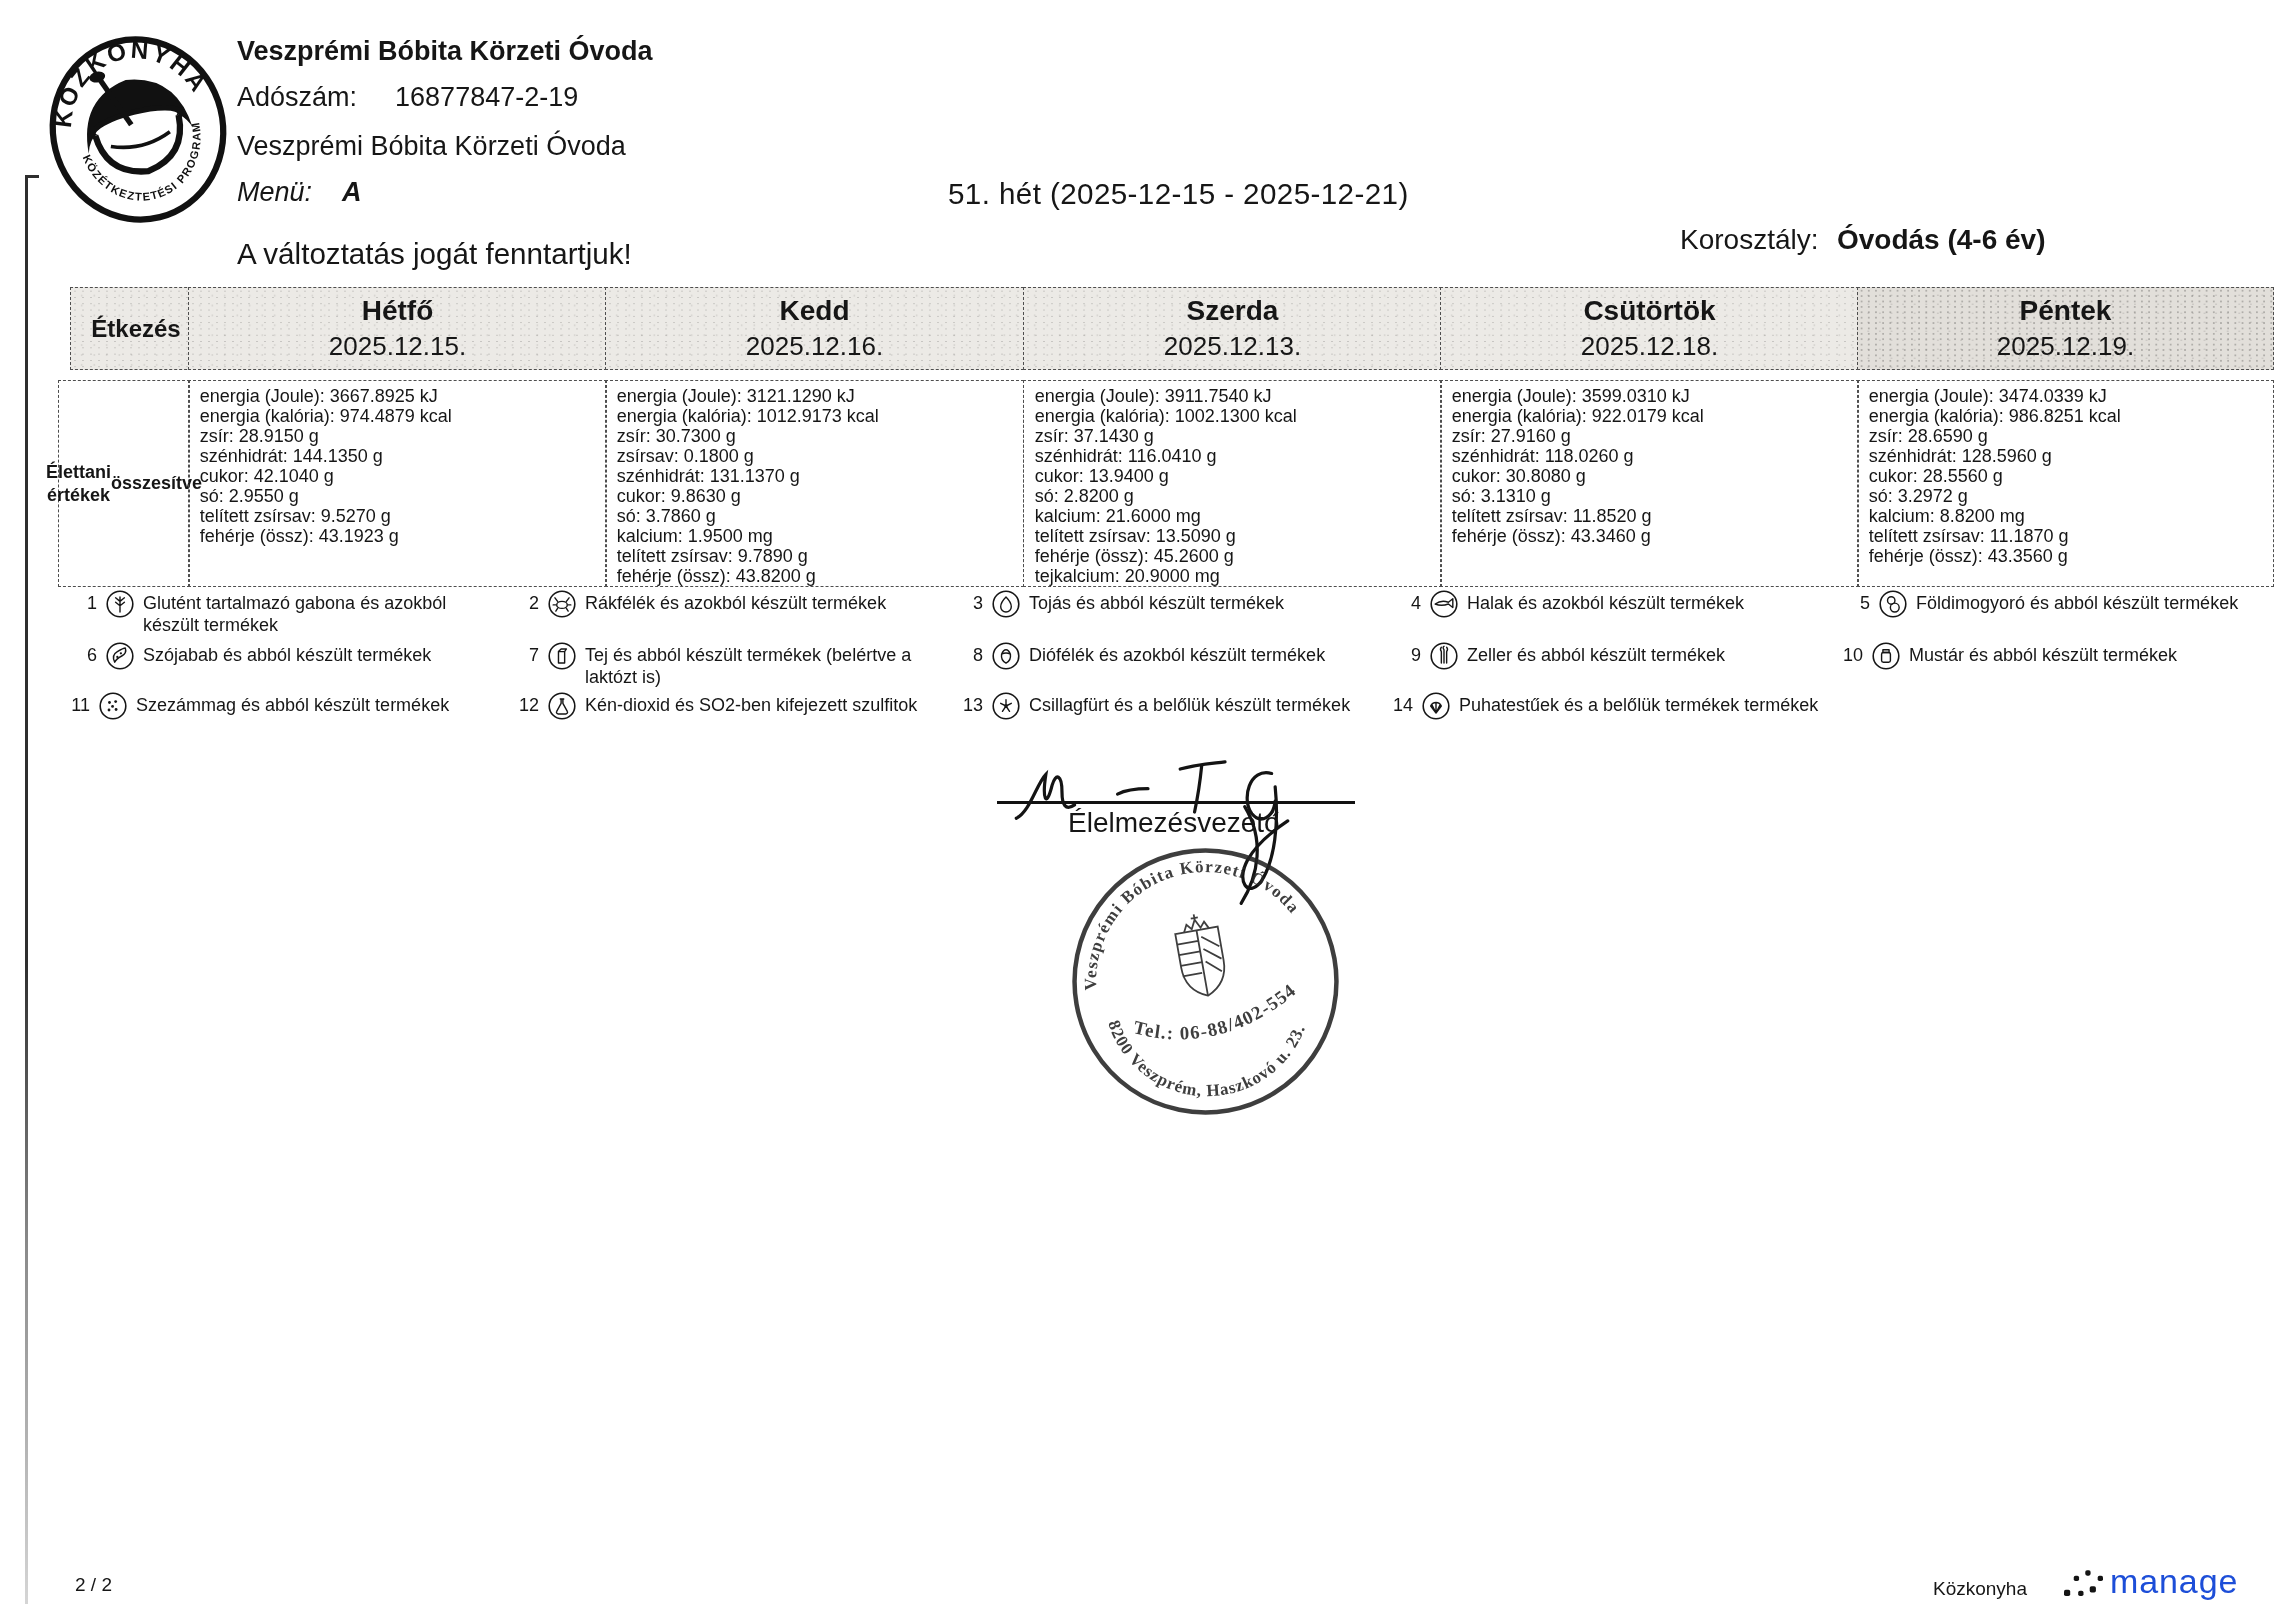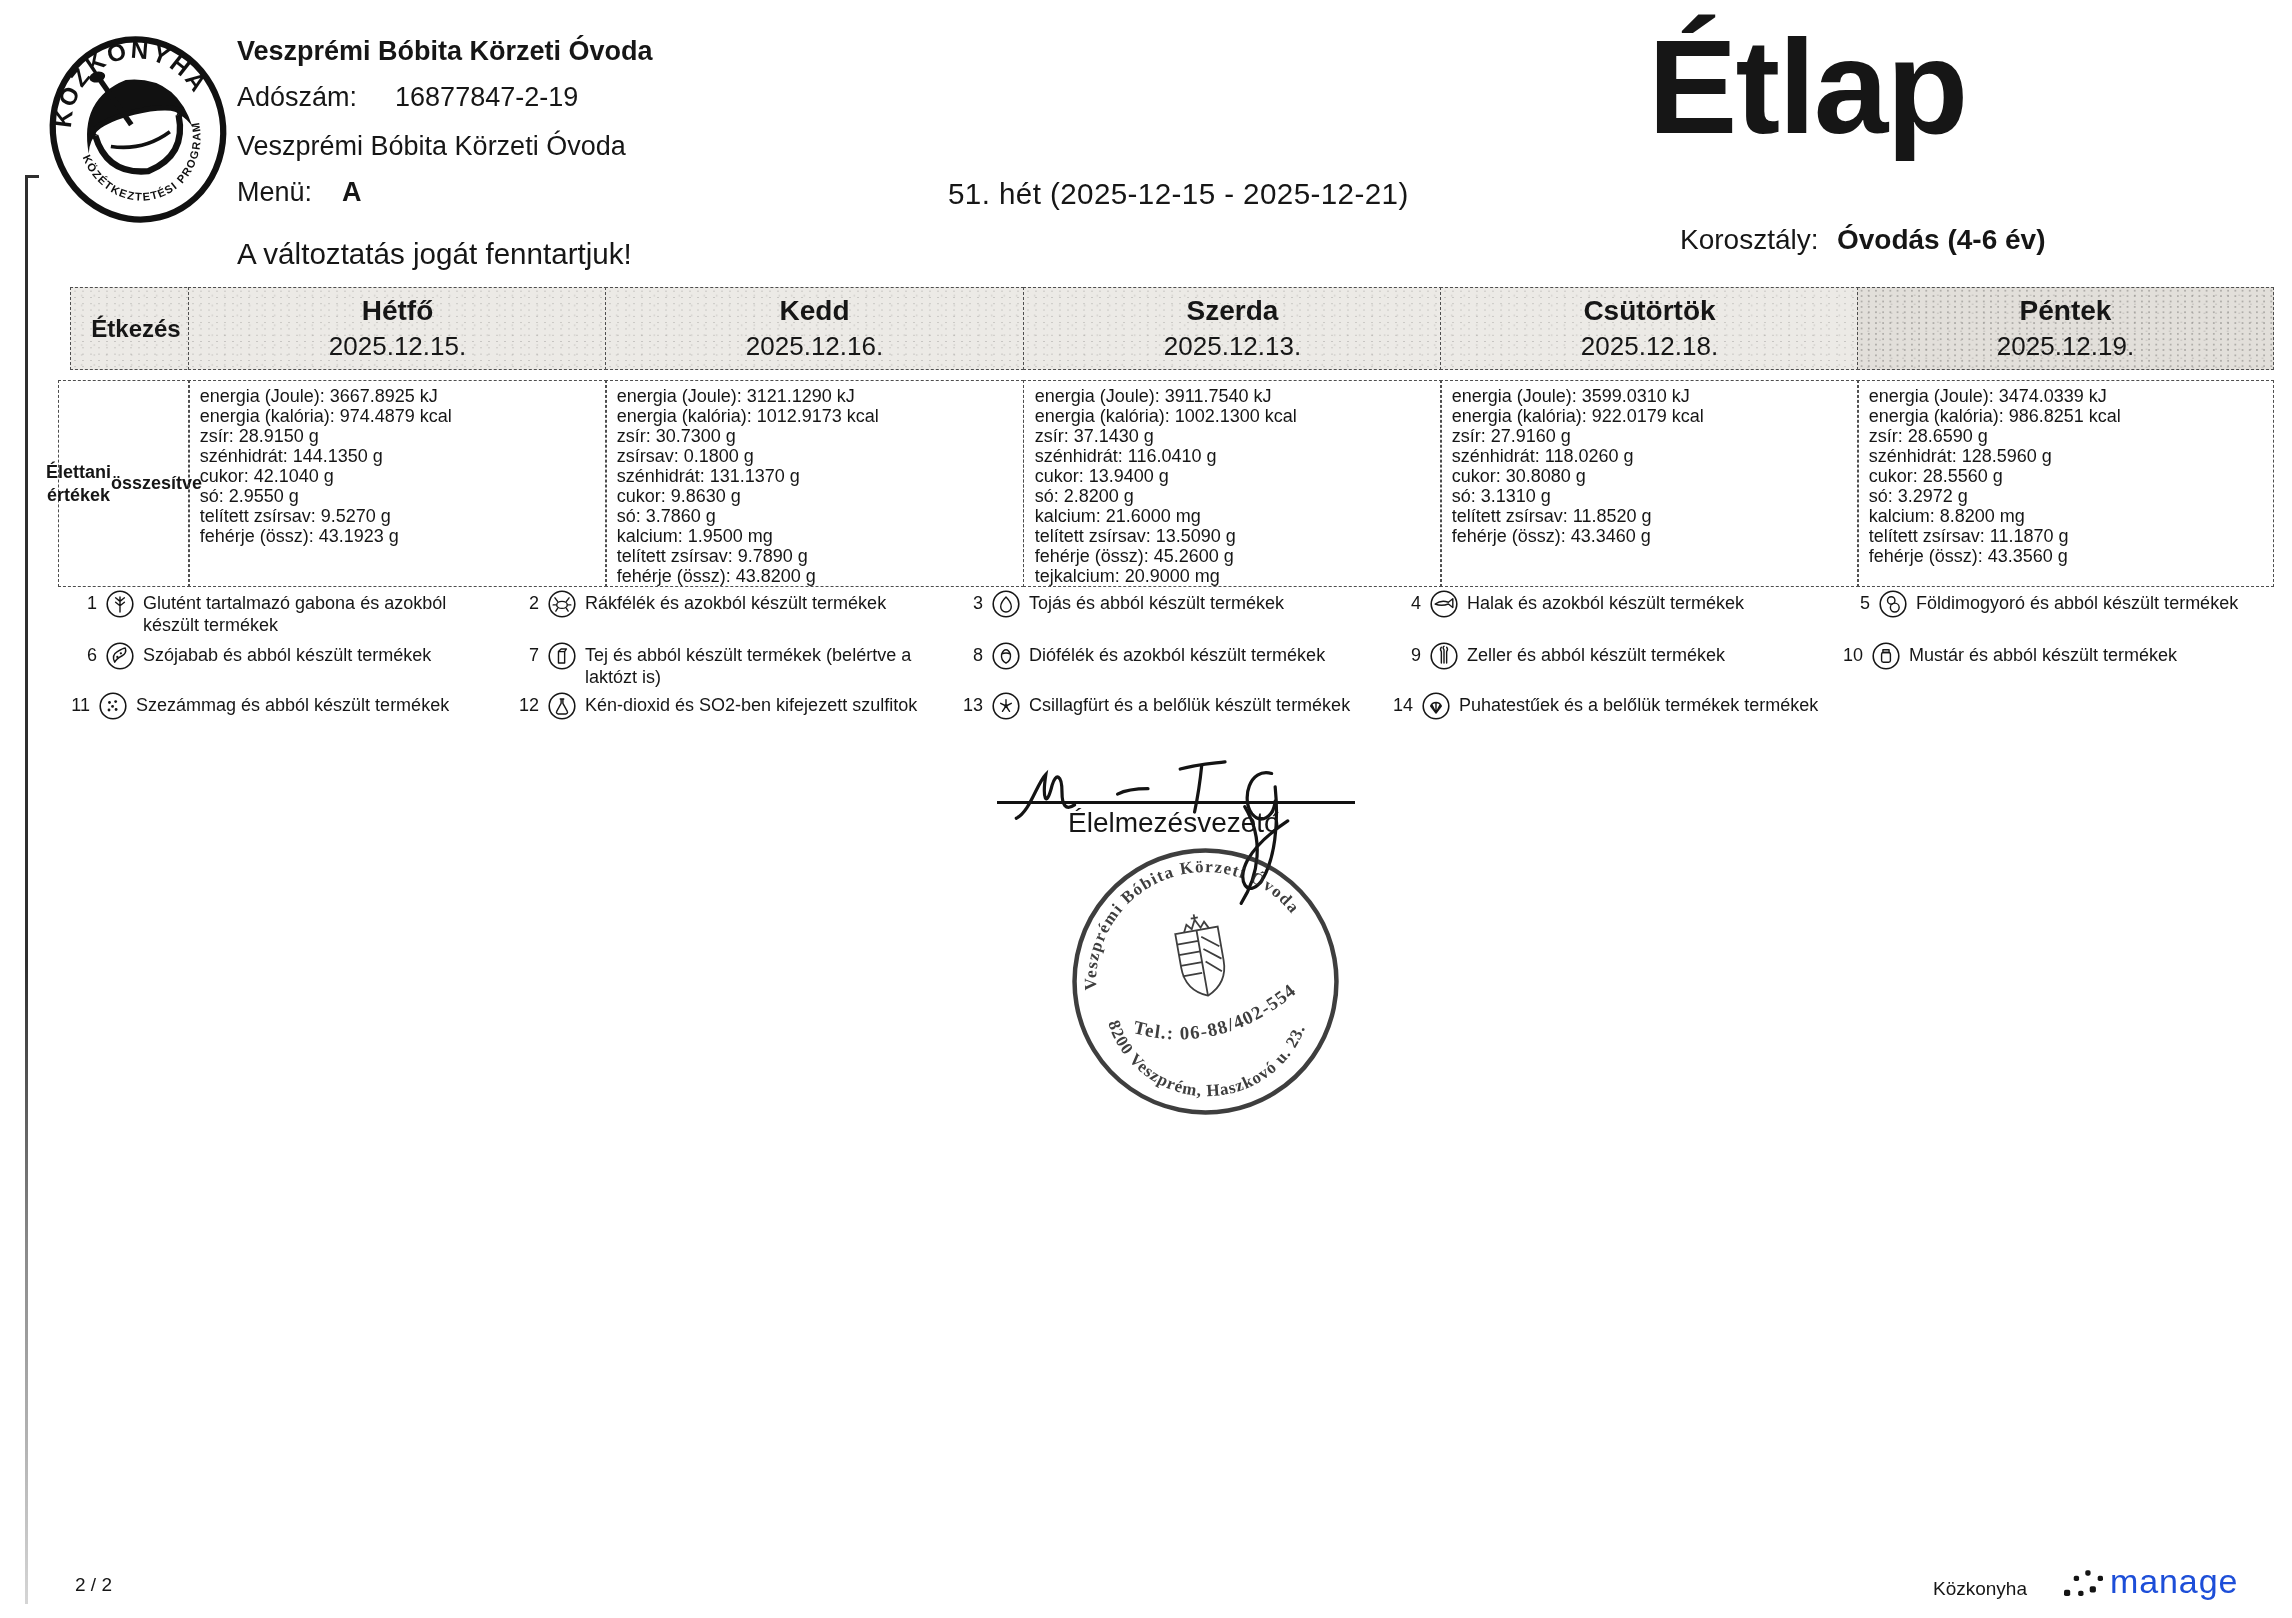--- a/index.html
+++ b/index.html
@@ -83,28 +83,27 @@
         <path d="M70 120 q34 14 68 0" stroke="#111" stroke-width="4" fill="none"></path>
       </g>
     </g>
   </svg>
 
   <div class="abs org-bold" style="left:237px;top:36px;">Veszprémi Bóbita Körzeti Óvoda</div>
   <div class="abs org-line" style="left:237px;top:82px;">
     <span>Adószám:</span><span class="lbl-gap"></span><span>16877847-2-19</span>
   </div>
   <div class="abs org-line" style="left:237px;top:131px;">Veszprémi Bóbita Körzeti Óvoda</div>
-  <div class="abs org-line" style="left:237px;top:177px;">
+  <div class="abs org-line" style="left:237px;top:177px;font-style:italic;">
     <span>Menü:</span><span class="lbl-gap" style="width:30px;"></span><span class="b">A</span>
   </div>
   <div class="abs disclaimer" style="left:237px;top:237px;">A változtatás jogát fenntartjuk!</div>
 
   <div class="abs week" style="left:948px;top:177px;">51. hét (2025-12-15 - 2025-12-21)</div>
 
-  <div class="abs etlap" style="left:1648px;top:19.7px;">Étlap</div>
   <div class="abs koro" style="left:1680px;top:224px;">
     <span>Korosztály:</span>
     <span class="b" style="margin-left:10.7px;">Óvodás (4-6 év)</span>
   </div>
 
   <div class="cell th" style="left:70px;top:287px;width:132px;height:83px;">
     <div class="etkezes">Étkezés</div>
   </div>
   <div class="cell th" style="left:188px;top:287px;width:419px;height:83px;">
     <div class="day-name">Hétfő</div>

